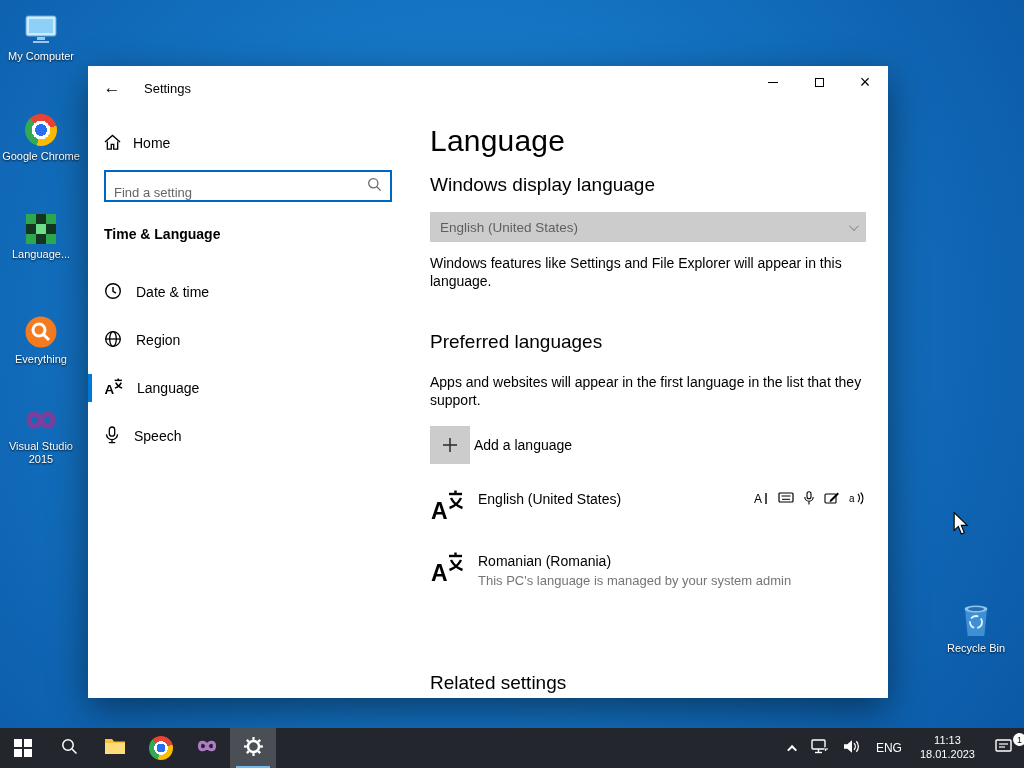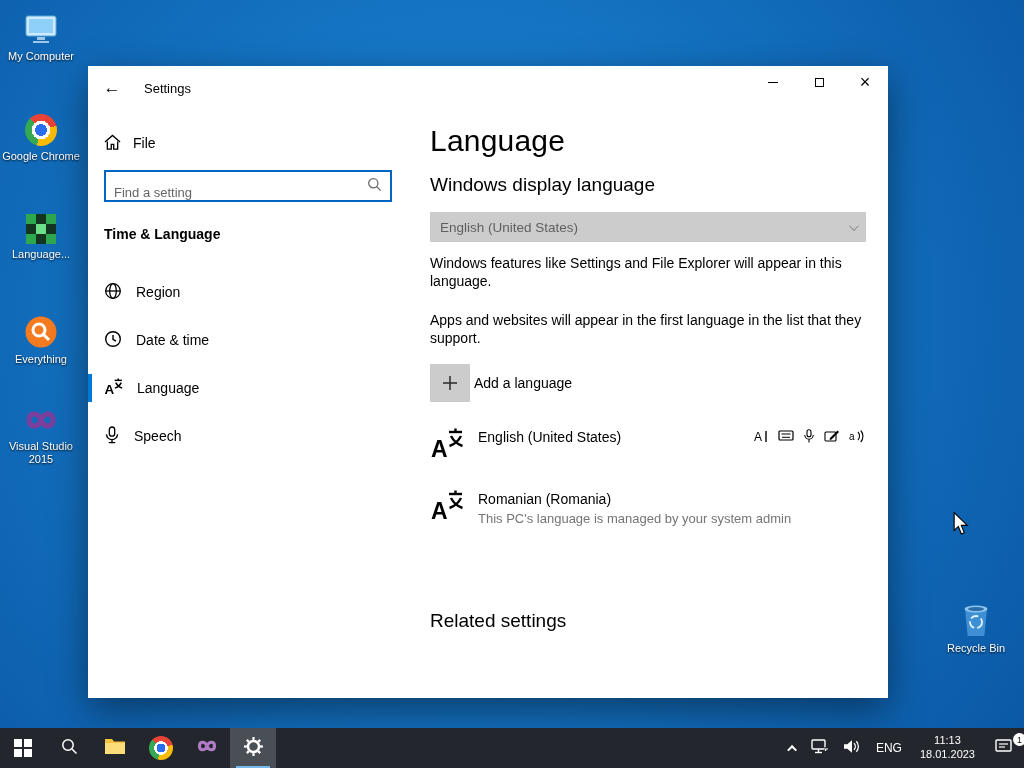--- a/index.html
+++ b/index.html
@@ -180,54 +180,54 @@
   <div class="win-body">
 
     <div class="sidebar">
       <div class="home-row">
         <span>
           <svg width="17" height="16" viewBox="0 0 18 17">
               <path d="M1 8.5 L9 1.5 L17 8.5" fill="none" stroke="#000" stroke-width="1.4"></path>
               <path d="M3.5 8v8h4.2v-5h2.6v5h4.2V8" fill="none" stroke="#000" stroke-width="1.4"></path>
             </svg>
         </span>
-        <span>File</span>
+        <span>Home</span>
       </div>
 
       <div class="search-box">
         <input type="text" autofocus="" placeholder="Find a setting" style="">
         <span>
           <svg width="15" height="15" viewBox="0 0 15 15">
               <circle cx="6.3" cy="6.3" r="4.6" fill="none" stroke="#6a6a6a" stroke-width="1.3"></circle>
               <line x1="9.8" y1="9.8" x2="13.6" y2="13.6" stroke="#6a6a6a" stroke-width="1.3"></line>
             </svg>
         </span>
       </div>
 
       <div class="section-title">Time &amp; Language</div>
 
       <div class="nav">
         <div class="nav-item">
           <span>
             <svg width="18" height="18" viewBox="0 0 18 18">
+                <circle cx="9" cy="9" r="7.3" fill="none" stroke="#000" stroke-width="1.4"></circle>
+                <path d="M9 5v4.3l3 1.8" fill="none" stroke="#000" stroke-width="1.4"></path>
+              </svg>
+          </span>
+          <span>Date &amp; time</span>
+        </div>
+        <div class="nav-item">
+          <span>
+            <svg width="18" height="18" viewBox="0 0 18 18">
                 <circle cx="9" cy="9" r="7.3" fill="none" stroke="#000" stroke-width="1.3"></circle>
                 <ellipse cx="9" cy="9" rx="3.3" ry="7.3" fill="none" stroke="#000" stroke-width="1.3"></ellipse>
                 <line x1="1.7" y1="9" x2="16.3" y2="9" stroke="#000" stroke-width="1.3"></line>
               </svg>
           </span>
           <span>Region</span>
-        </div>
-        <div class="nav-item">
-          <span>
-            <svg width="18" height="18" viewBox="0 0 18 18">
-                <circle cx="9" cy="9" r="7.3" fill="none" stroke="#000" stroke-width="1.4"></circle>
-                <path d="M9 5v4.3l3 1.8" fill="none" stroke="#000" stroke-width="1.4"></path>
-              </svg>
-          </span>
-          <span>Date &amp; time</span>
         </div>
         <div class="nav-item selected">
           <span>
             <svg width="19" height="19" viewBox="0 0 34 34">
                 <g stroke="#000" stroke-width="2.6" fill="none">
                   <path d="M19 6h13"></path>
                   <path d="M25.5 2.5v3.5"></path>
                   <path d="M31 10c-2.6 5-7 8.5-11.5 10"></path>
                   <path d="M21 10c2.6 5 7 8.5 11.5 10"></path>
                 </g>
@@ -253,20 +253,21 @@
     <div class="main">
       <h1 class="page-title">Language</h1>
 
       <div class="h2">Windows display language</div>
       <div class="dropdown">
         <span>English (United States)</span>
         <span class="chev"></span>
       </div>
       <div class="desc">Windows features like Settings and File Explorer will appear in this language.</div>
 
+      <div class="h2 preferred">Preferred languages</div>
       <div class="desc pref">Apps and websites will appear in the first language in the list that they support.</div>
 
       <div class="add-row">
         <div class="add-btn">
           <svg width="16" height="16" viewBox="0 0 16 16">
               <rect x="7.2" y="1" width="1.6" height="14" fill="#333"></rect>
               <rect x="1" y="7.2" width="14" height="1.6" fill="#333"></rect>
             </svg>
         </div>
         <div class="add-label">Add a language</div>

